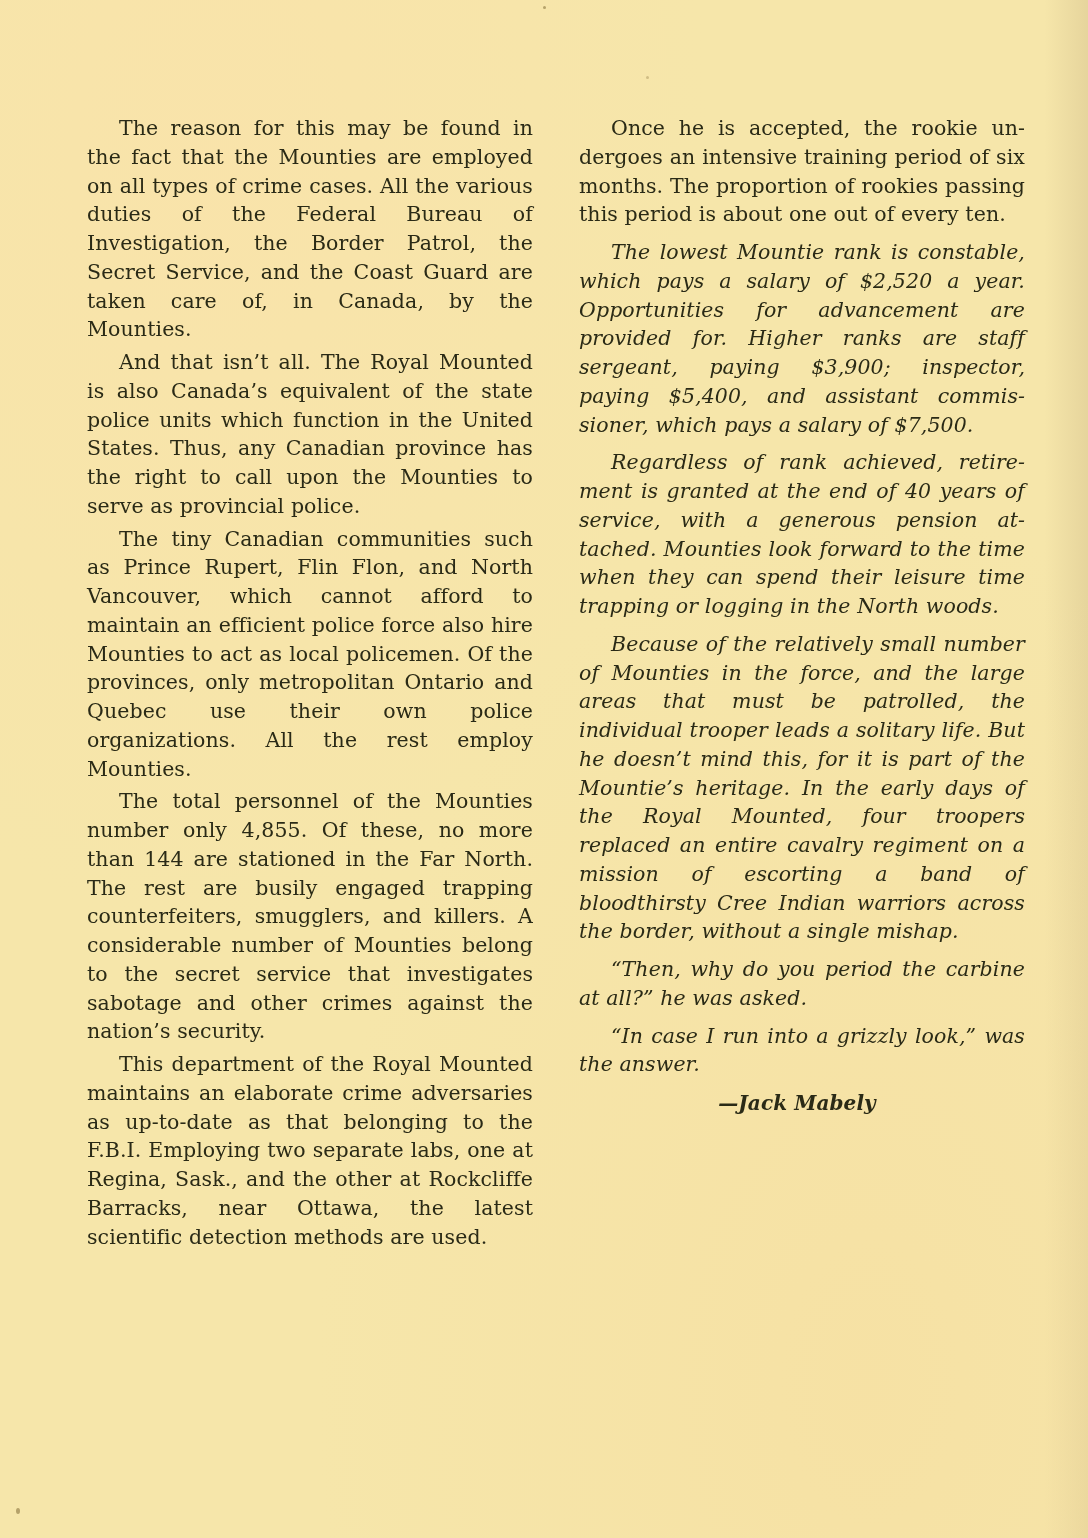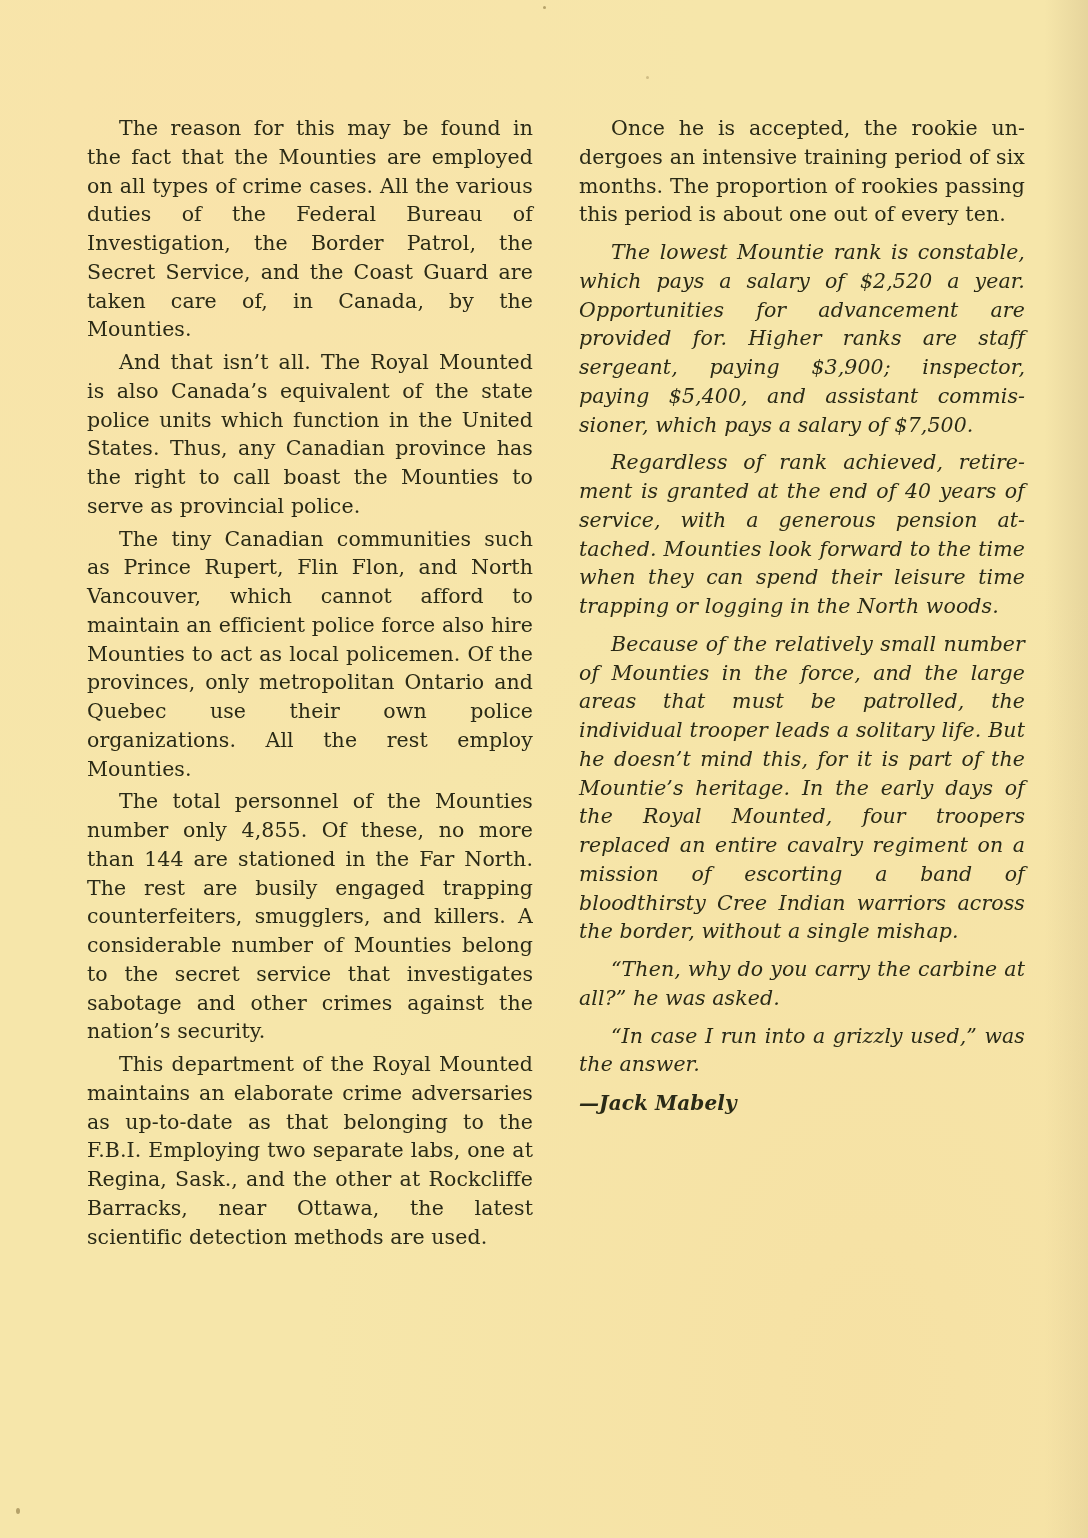--- a/index.html
+++ b/index.html
@@ -38,53 +38,53 @@
     .col-right { left: 579px; }
     .para {
       margin: 0;
       text-indent: 32px;
       hyphens: manual;
     }
     .para + .para { margin-top: 4px; }
     .col-right .para + .para { margin-top: 9px; font-style: italic; }
     .byline {
       margin: 10px 8px 0 0;
-      text-align: left;
+      text-align: center;
       font-style: italic;
       font-family: "DejaVu Serif", "Liberation Serif", serif;
       font-weight: bold;
       font-size: 20px;
       padding-right: 2px;
     }
     .speck {
       position: absolute;
       border-radius: 50%;
       background: #8a7440;
       opacity: 0.6;
     }
   </style>
 </head>
 <body>
 
 <div class="page">
 
   <div class="column col-left">
     <p class="para">The reason for this may be found in the fact that the Mounties are em­ployed on all types of crime cases. All the various duties of the Federal Bu­reau of Investigation, the Border Pa­trol, the Secret Service, and the Coast Guard are taken care of, in Canada, by the Mounties.</p>
-    <p class="para">And that isn’t all. The Royal Mount­ed is also Canada’s equivalent of the state police units which function in the United States. Thus, any Canadian pro­vince has the right to call boast the Mounties to serve as provincial police.</p>
+    <p class="para">And that isn’t all. The Royal Mount­ed is also Canada’s equivalent of the state police units which function in the United States. Thus, any Canadian pro­vince has the right to call upon the Mounties to serve as provincial police.</p>
     <p class="para">The tiny Canadian communities such as Prince Rupert, Flin Flon, and North Vancouver, which cannot afford to maintain an efficient police force also hire Mounties to act as local po­licemen. Of the provinces, only metro­politan Ontario and Quebec use their own police organizations. All the rest employ Mounties.</p>
     <p class="para">The total personnel of the Mounties number only 4,855. Of these, no more than 144 are stationed in the Far North. The rest are busily engaged trapping counterfeiters, smugglers, and killers. A considerable number of Mounties belong to the secret service that investigates sabotage and other crimes against the nation’s security.</p>
     <p class="para">This department of the Royal Mounted maintains an elaborate crime adversaries as up-to-date as that belong­ing to the F.B.I. Employing two sep­arate labs, one at Regina, Sask., and the other at Rockcliffe Barracks, near Ottawa, the latest scientific detection methods are used.</p>
   </div>
 
   <div class="column col-right">
     <p class="para">Once he is accepted, the rookie un­dergoes an intensive training period of six months. The proportion of rook­ies passing this period is about one out of every ten.</p>
     <p class="para">The lowest Mountie rank is con­stable, which pays a salary of $2,520 a year. Opportunities for advancement are provided for. Higher ranks are staff sergeant, paying $3,900; inspector, paying $5,400, and assistant commis­sioner, which pays a salary of $7,500.</p>
     <p class="para">Regardless of rank achieved, retire­ment is granted at the end of 40 years of service, with a generous pension at­tached. Mounties look forward to the time when they can spend their leisure time trapping or logging in the North woods.</p>
     <p class="para">Because of the relatively small num­ber of Mounties in the force, and the large areas that must be patrolled, the individual trooper leads a solitary life. But he doesn’t mind this, for it is part of the Mountie’s heritage. In the early days of the Royal Mounted, four troop­ers replaced an entire cavalry regi­ment on a mission of escorting a band of bloodthirsty Cree Indian warriors across the border, without a single mis­hap.</p>
-    <p class="para">“Then, why do you carry the car­bine at all?” he was asked.</p>
-    <p class="para">“In case I run into a grizzly used,” was the answer.</p>
+    <p class="para">“Then, why do you period the car­bine at all?” he was asked.</p>
+    <p class="para">“In case I run into a grizzly look,” was the answer.</p>
     <p class="byline">—Jack Mabely</p>
   </div>
 
   <span class="speck" style="left:543px;top:6px;width:3px;height:3px;"></span>
   <span class="speck" style="left:16px;top:1508px;width:4px;height:6px;"></span>
   <span class="speck" style="left:646px;top:76px;width:3px;height:3px;opacity:0.35;"></span>
 </div>
 
 </body></html>

